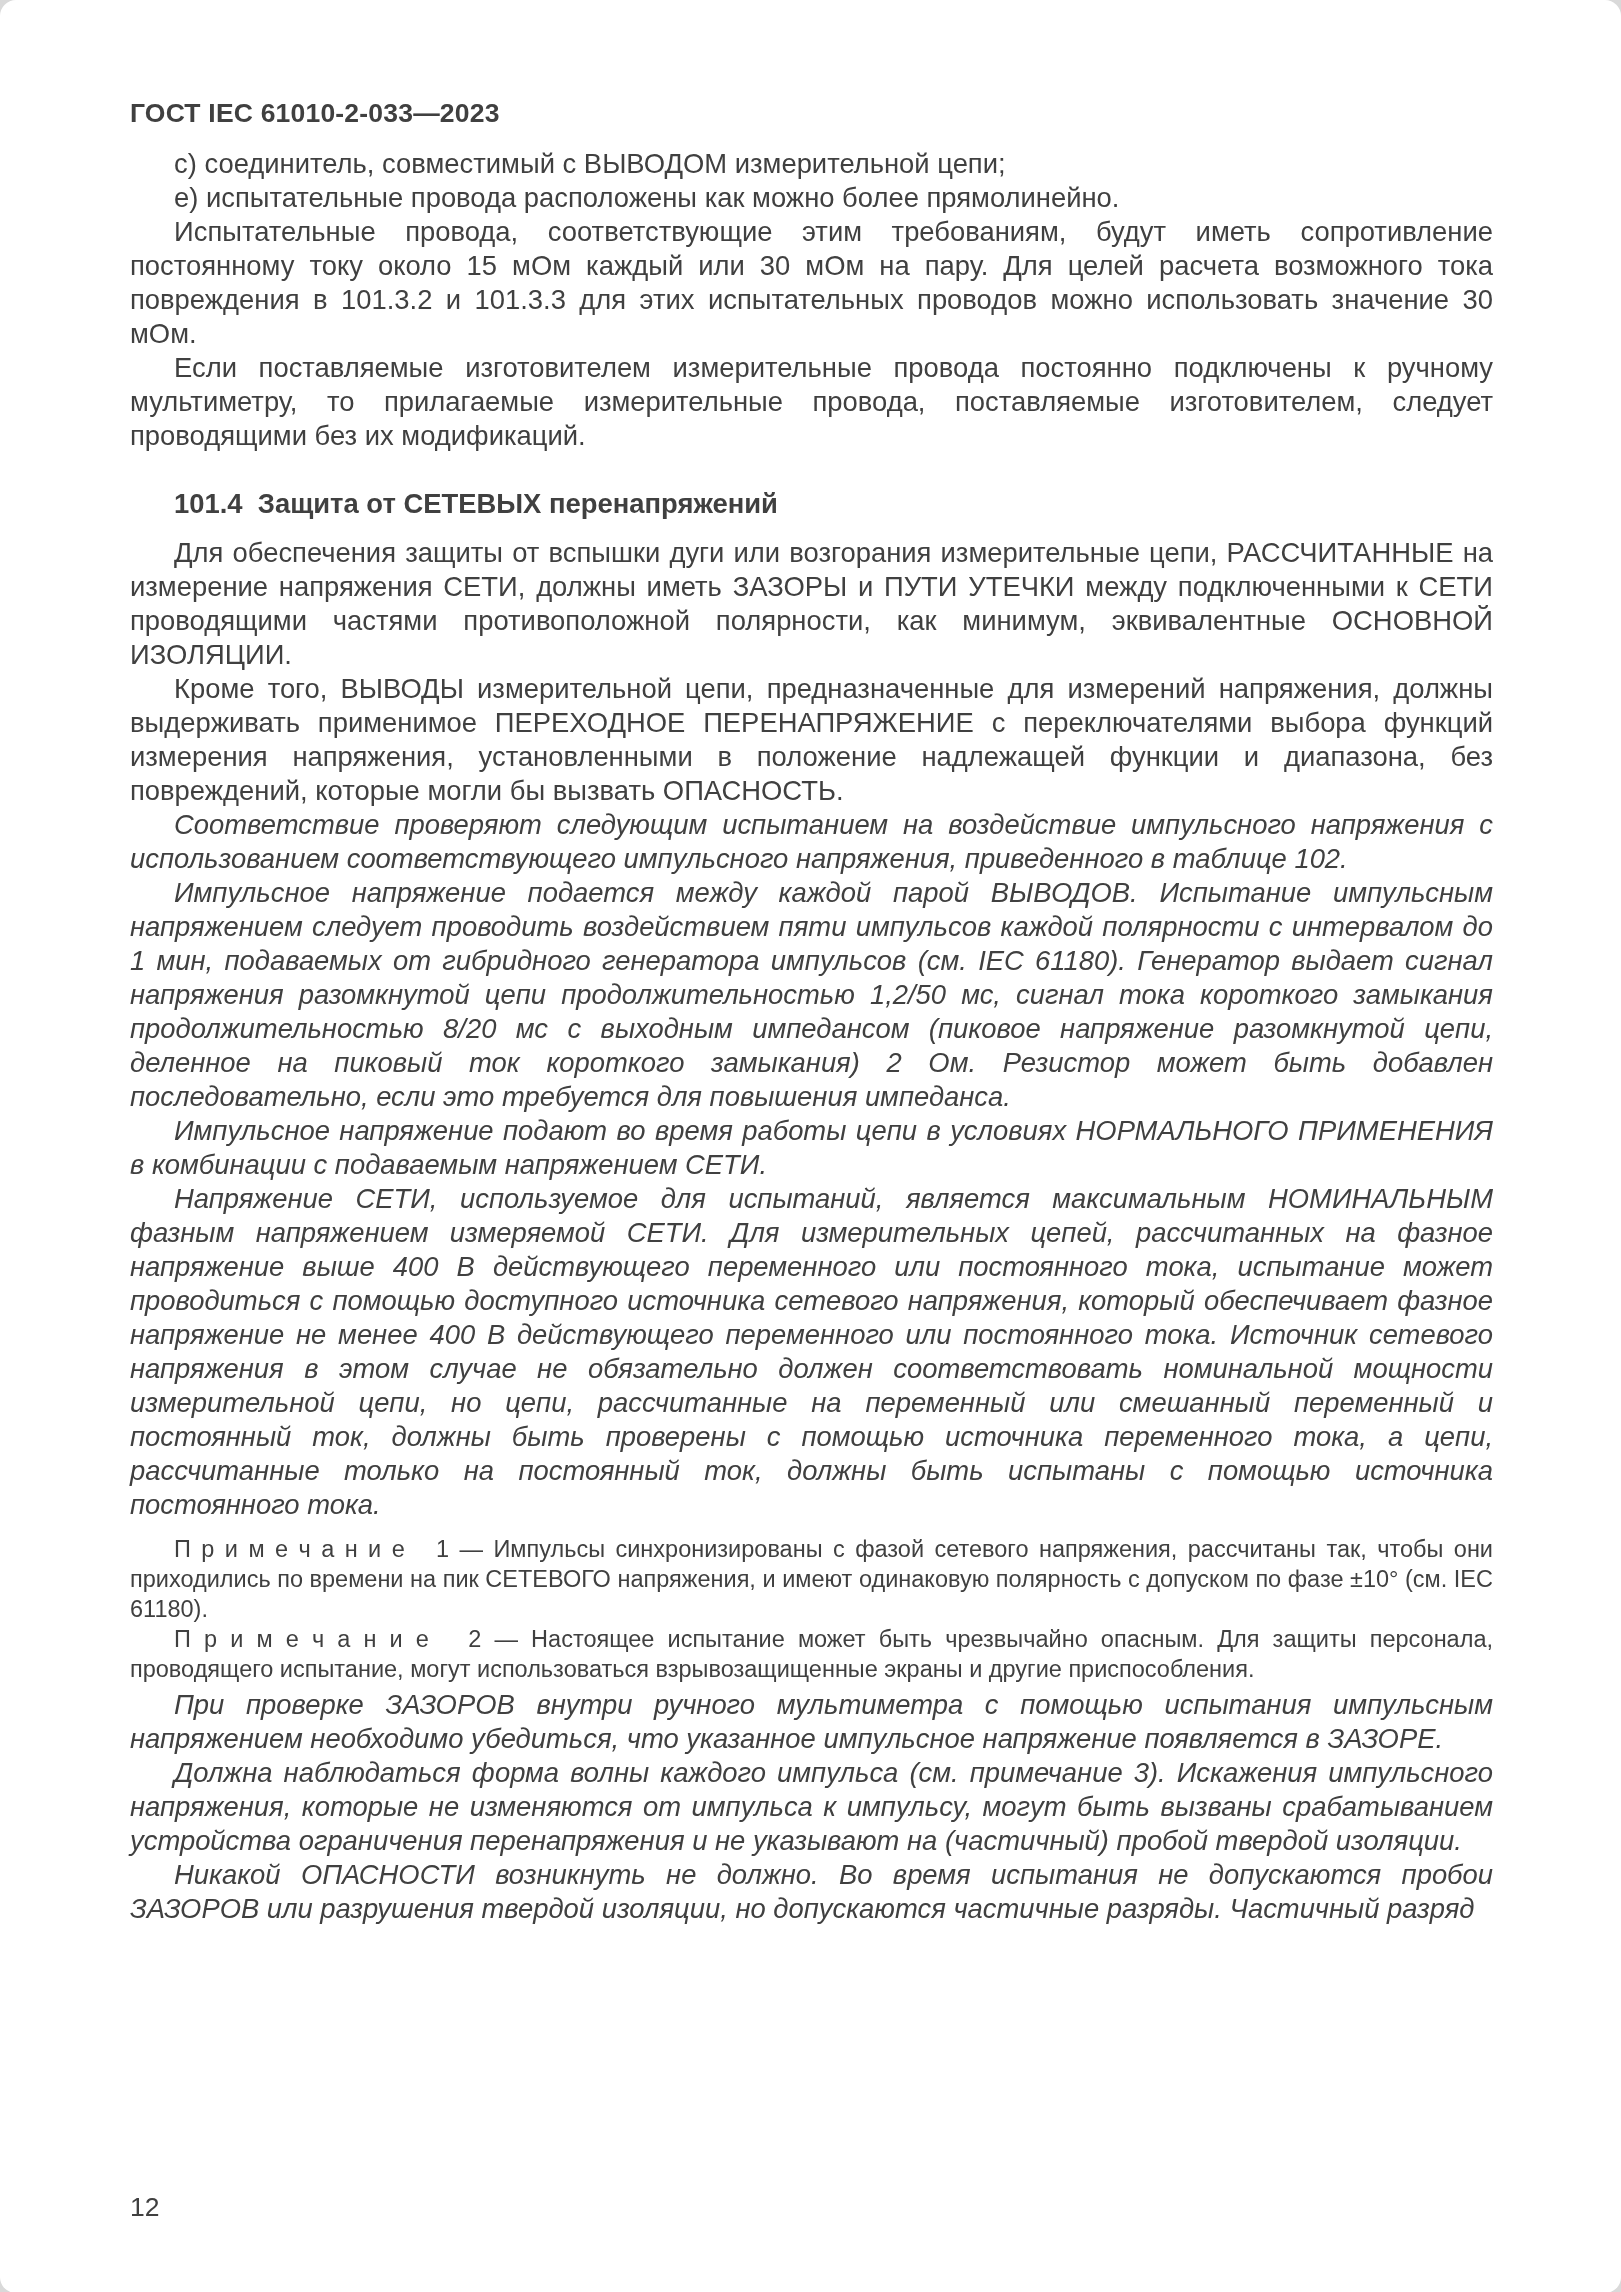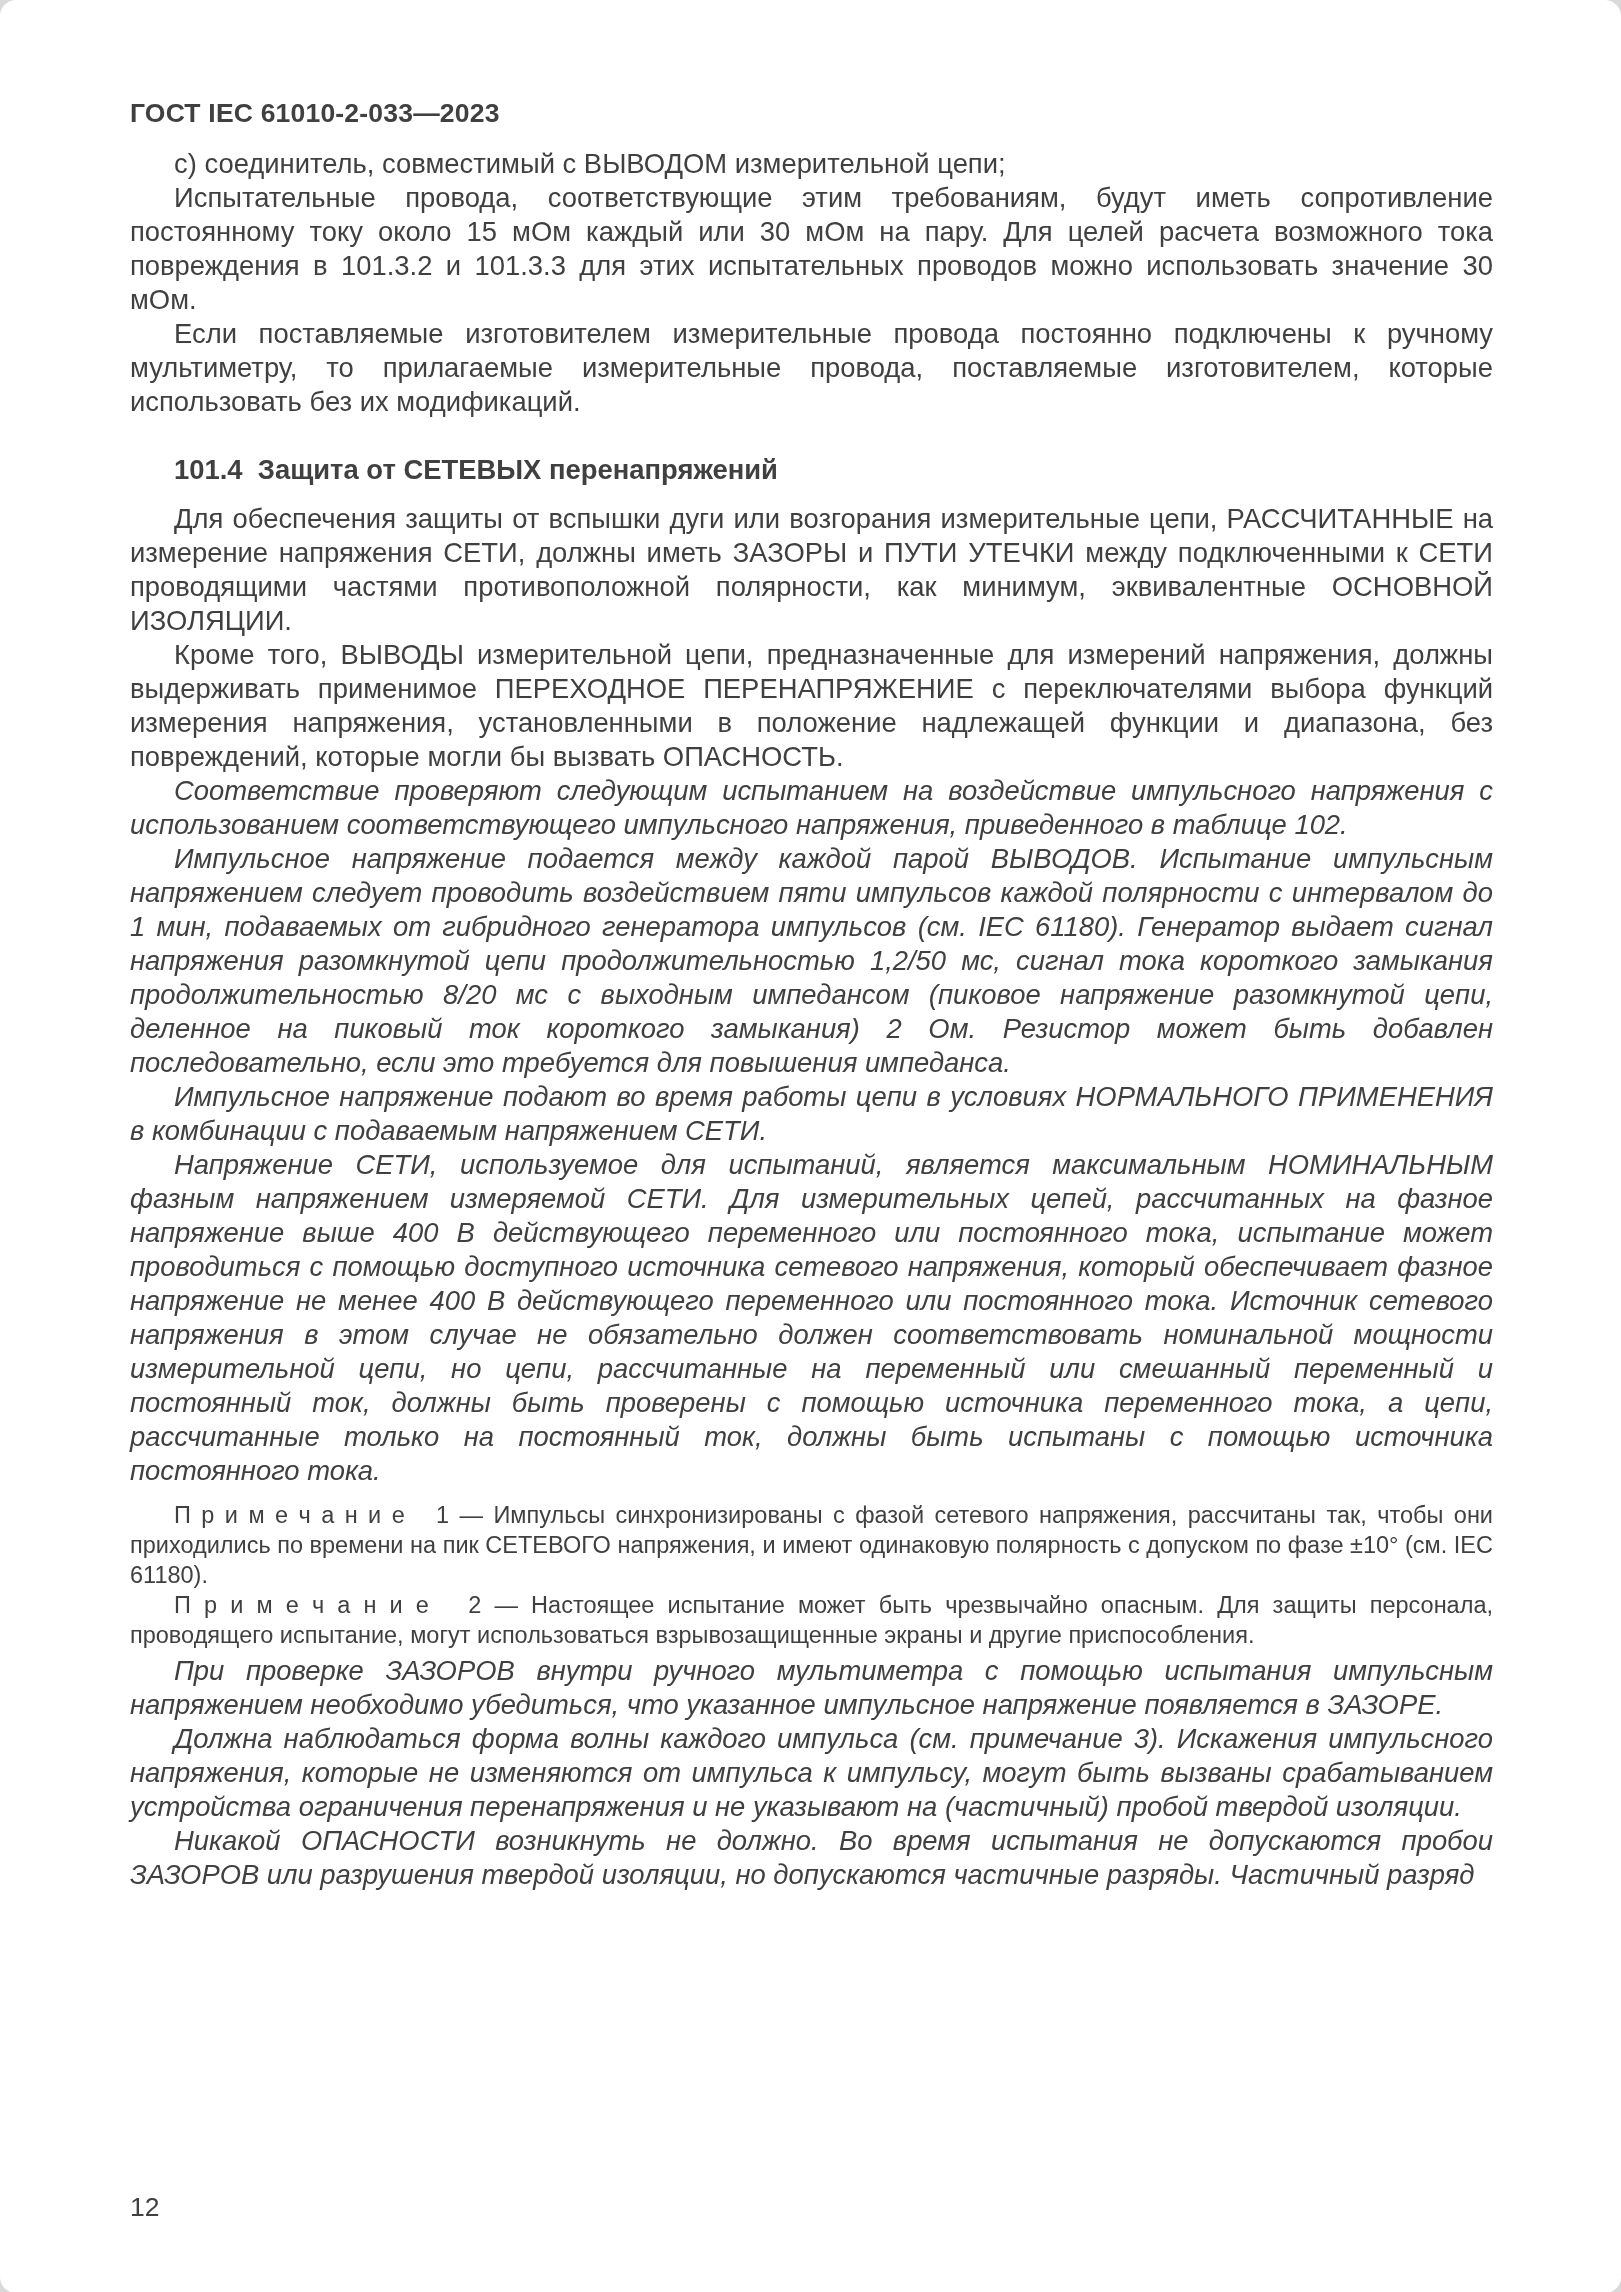--- a/index.html
+++ b/index.html
@@ -64,22 +64,23 @@
   }
 </style>
 </head>
 <body>
 
 <div class="page">
   <div class="content">
     <div class="doc-header">ГОСТ IEC 61010-2-033—2023</div>
     <div class="body">
         <p class="normal">c) соединитель, совместимый с ВЫВОДОМ измерительной цепи;</p>
+        <p class="normal">e) испытательные провода расположены как можно более прямолинейно.</p>
         <p class="normal">Испытательные провода, соответствующие этим требованиям, будут иметь сопротивление постоянному току около 15 мОм каждый или 30 мОм на пару. Для целей расчета возможного тока повреждения в 101.3.2 и 101.3.3 для этих испытательных проводов можно использовать значение 30 мОм.</p>
-        <p class="normal">Если поставляемые изготовителем измерительные провода постоянно подключены к ручному мультиметру, то прилагаемые измерительные провода, поставляемые изготовителем, которые использовать без их модификаций.</p>
+        <p class="normal">Если поставляемые изготовителем измерительные провода постоянно подключены к ручному мультиметру, то прилагаемые измерительные провода, поставляемые изготовителем, следует проводящими без их модификаций.</p>
         <p class="heading">101.4&nbsp;&nbsp;Защита от СЕТЕВЫХ перенапряжений</p>
         <p class="normal">Для обеспечения защиты от вспышки дуги или возгорания измерительные цепи, РАССЧИТАННЫЕ на измерение напряжения СЕТИ, должны иметь ЗАЗОРЫ и ПУТИ УТЕЧКИ между подключенными к СЕТИ проводящими частями противоположной полярности, как минимум, эквивалентные ОСНОВНОЙ ИЗОЛЯЦИИ.</p>
         <p class="normal">Кроме того, ВЫВОДЫ измерительной цепи, предназначенные для измерений напряжения, должны выдерживать применимое ПЕРЕХОДНОЕ ПЕРЕНАПРЯЖЕНИЕ с переключателями выбора функций измерения напряжения, установленными в положение надлежащей функции и диапазона, без повреждений, которые могли бы вызвать ОПАСНОСТЬ.</p>
         <p class="italic">Соответствие проверяют следующим испытанием на воздействие импульсного напряжения с использованием соответствующего импульсного напряжения, приведенного в таблице 102.</p>
         <p class="italic">Импульсное напряжение подается между каждой парой ВЫВОДОВ. Испытание импульсным напряжением следует проводить воздействием пяти импульсов каждой полярности с интервалом до 1 мин, подаваемых от гибридного генератора импульсов (см. IEC 61180). Генератор выдает сигнал напряжения разомкнутой цепи продолжительностью 1,2/50 мс, сигнал тока короткого замыкания продолжительностью 8/20 мс с выходным импедансом (пиковое напряжение разомкнутой цепи, деленное на пиковый ток короткого замыкания) 2 Ом. Резистор может быть добавлен последовательно, если это требуется для повышения импеданса.</p>
         <p class="italic">Импульсное напряжение подают во время работы цепи в условиях НОРМАЛЬНОГО ПРИМЕНЕНИЯ в комбинации с подаваемым напряжением СЕТИ.</p>
         <p class="italic">Напряжение СЕТИ, используемое для испытаний, является максимальным НОМИНАЛЬНЫМ фазным напряжением измеряемой СЕТИ. Для измерительных цепей, рассчитанных на фазное напряжение выше 400 В действующего переменного или постоянного тока, испытание может проводиться с помощью доступного источника сетевого напряжения, который обеспечивает фазное напряжение не менее 400 В действующего переменного или постоянного тока. Источник сетевого напряжения в этом случае не обязательно должен соответствовать номинальной мощности измерительной цепи, но цепи, рассчитанные на переменный или смешанный переменный и постоянный ток, должны быть проверены с помощью источника переменного тока, а цепи, рассчитанные только на постоянный ток, должны быть испытаны с помощью источника постоянного тока.</p>
         <p class="note">П р и м е ч а н и е&nbsp;&nbsp;&nbsp;1 — Импульсы синхронизированы с фазой сетевого напряжения, рассчитаны так, чтобы они приходились по времени на пик СЕТЕВОГО напряжения, и имеют одинаковую полярность с допуском по фазе ±10° (см. IEC 61180).</p>
         <p class="note">П р и м е ч а н и е&nbsp;&nbsp;&nbsp;2 — Настоящее испытание может быть чрезвычайно опасным. Для защиты персонала, проводящего испытание, могут использоваться взрывозащищенные экраны и другие приспособления.</p>
         <p class="italic">При проверке ЗАЗОРОВ внутри ручного мультиметра с помощью испытания импульсным напряжением необходимо убедиться, что указанное импульсное напряжение появляется в ЗАЗОРЕ.</p>

